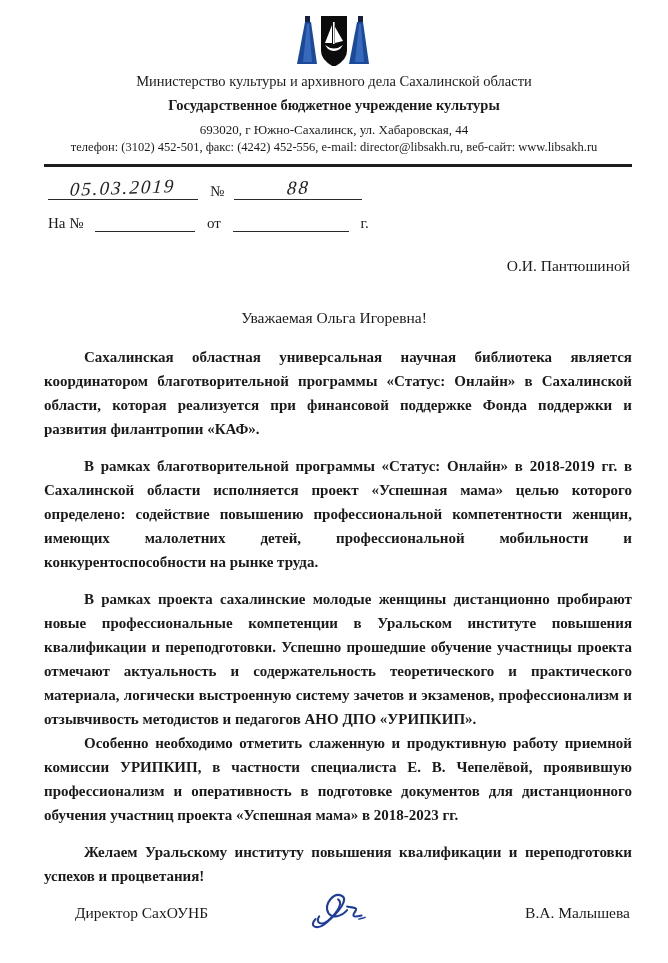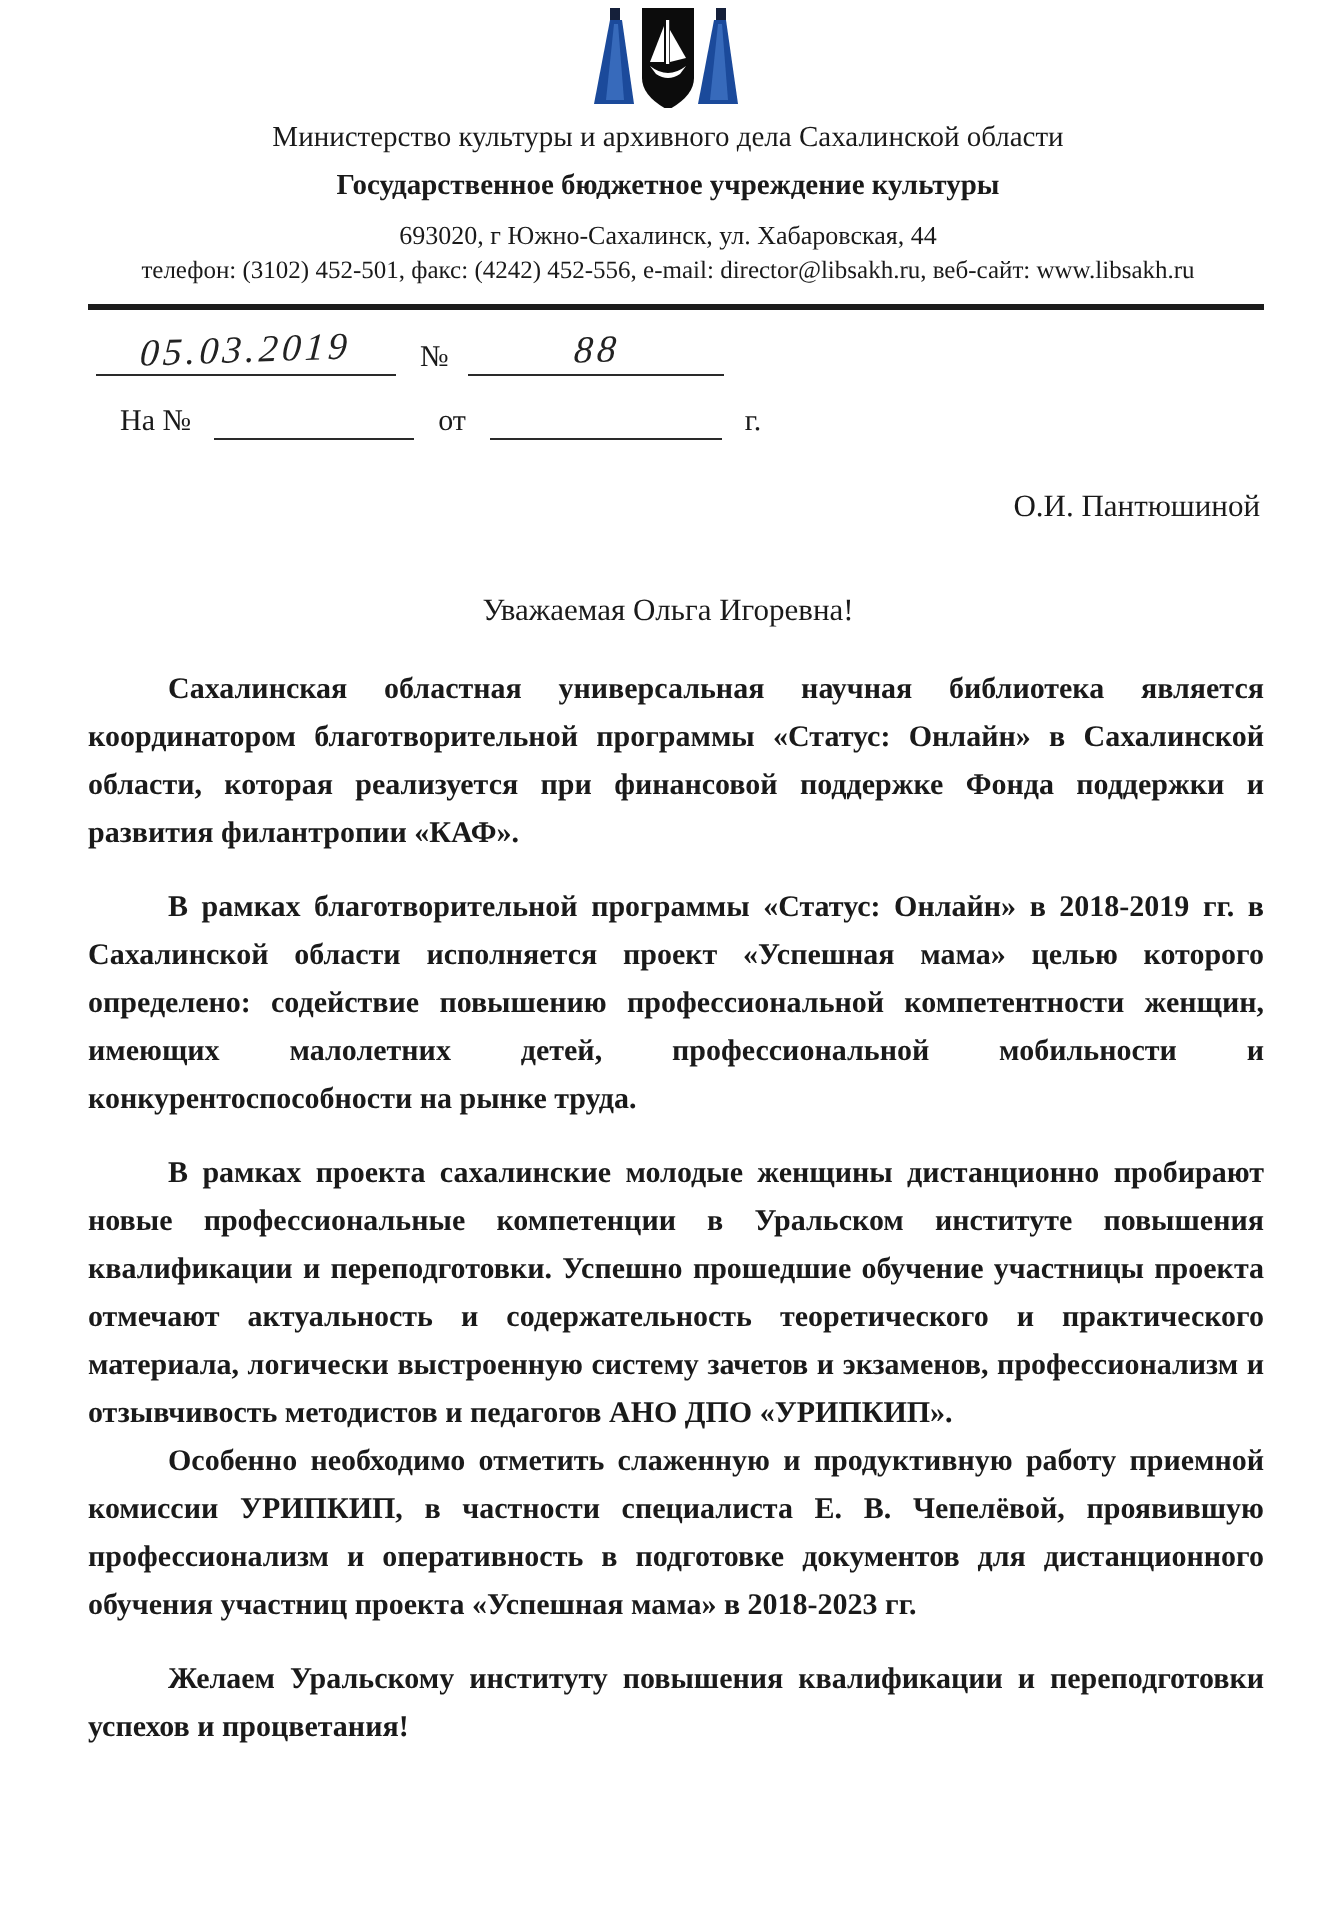--- a/index.html
+++ b/index.html
@@ -4,21 +4,21 @@
 <style>
   html,body{margin:0;padding:0;background:#ffffff;}
   body{
     width:668px;height:963px;
     font-family:"Liberation Serif","DejaVu Serif",serif;
     color:#1a1a1a;
   }
   .page{position:relative;width:668px;height:963px;overflow:hidden;background:#fff;}
 
   
-  .letterhead{text-align:center;padding-top:4px;}
+  .letterhead{text-align:center;padding-top:16px;}
   .logo-wrap{height:50px;display:flex;justify-content:center;align-items:flex-start;overflow:hidden;}
   .ministry{font-size:14.5px;margin-top:7px;}
   .org-type{font-size:14.5px;font-weight:bold;margin-top:7px;}
   .org-name{font-size:15.5px;font-weight:bold;margin-top:6px;letter-spacing:.2px;}
   .address{font-size:13px;margin-top:8px;}
   .contacts{font-size:12.5px;margin-top:2px;white-space:nowrap;}
   .rule{border-top:3px solid #1c1c1c;margin:9px 36px 0 44px;}
 
   
   .ref-block{margin:10px 36px 0 48px;font-size:15px;}
@@ -30,21 +30,21 @@
   .hand{
     display:inline-block;
     font-style:italic;
     font-size:19px;
     letter-spacing:2px;
     color:#222;
     transform:rotate(-2deg) skewX(-6deg);
   }
   .ref-row1{display:flex;align-items:flex-end;}
   .no-sign{margin-left:12px;}
-  .ref-row2{margin-top:9px;margin-left:12px;}
+  .ref-row2{margin-top:9px;}
 
   
   .addressee{text-align:right;margin:24px 38px 0 0;font-size:15.5px;line-height:1.35;}
 
   
   .salutation{text-align:center;margin-top:32px;font-size:15.5px;}
   .body-text{margin:18px 36px 0 44px;font-weight:bold;}
   .para{
     text-align:justify;
     text-indent:40px;
@@ -116,14 +116,28 @@
   <div class="salutation">Уважаемая Ольга Игоревна!</div>
 
   <div class="body-text">
     <p class="para">Сахалинская областная универсальная научная библиотека является координатором благотворительной программы «Статус: Онлайн» в Сахалинской области, которая реализуется при финансовой поддержке Фонда поддержки и развития филантропии «КАФ».</p>
     <p class="para">В рамках благотворительной программы «Статус: Онлайн» в 2018-2019 гг. в Сахалинской области исполняется проект «Успешная мама» целью которого определено: содействие повышению профессиональной компетентности женщин, имеющих малолетних детей, профессиональной мобильности и конкурентоспособности на рынке труда.</p>
     <p class="para joined">В рамках проекта сахалинские молодые женщины дистанционно пробирают новые профессиональные компетенции в Уральском институте повышения квалификации и переподготовки. Успешно прошедшие обучение участницы проекта отмечают актуальность и содержательность теоретического и практического материала, логически выстроенную систему зачетов и экзаменов, профессионализм и отзывчивость методистов и педагогов АНО ДПО «УРИПКИП».</p>
     <p class="para">Особенно необходимо отметить слаженную и продуктивную работу приемной комиссии УРИПКИП, в частности специалиста Е. В. Чепелёвой, проявившую профессионализм и оперативность в подготовке документов для дистанционного обучения участниц проекта «Успешная мама» в 2018-2023 гг.</p>
     <p class="para">Желаем Уральскому институту повышения квалификации и переподготовки успехов и процветания!</p>
   </div>
 
+  <div class="sign-row">
+    <span>Директор СахОУНБ</span>
+    <span class="sig-svg">
+      <svg width="72" height="46" viewBox="0 0 80 50" aria-hidden="true">
+        <g fill="none" stroke="#1d3c9c" stroke-width="2.3" stroke-linecap="round">
+          <path d="M14 34 C 6 42, 15 47, 26 38 C 40 26, 51 12, 43 8 C 34 4, 23 17, 28 27 C 32 34, 43 31, 49 24"></path>
+          <path d="M18 31 C 13 38, 21 43, 30 34 C 38 26, 45 16, 39 12"></path>
+          <path d="M49 20 C 57 22, 62 20, 57 27 C 53 33, 61 31, 65 30"></path>
+          <path d="M62 34 C 65 33, 67 33, 69 32" stroke-width="1.6"></path>
+        </g>
+      </svg>
+    </span>
+    <span>В.А. Малышева</span>
+  </div>
 
 </div>
 
 </body></html>

